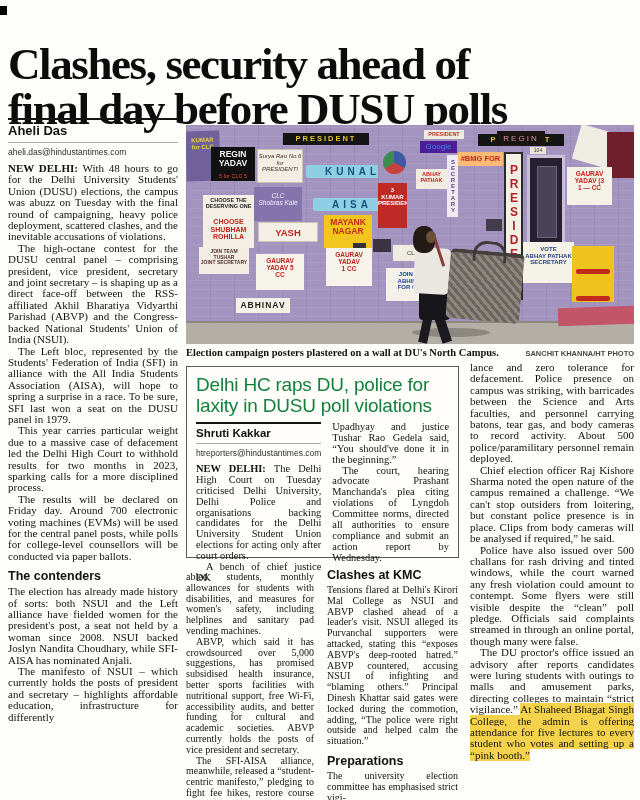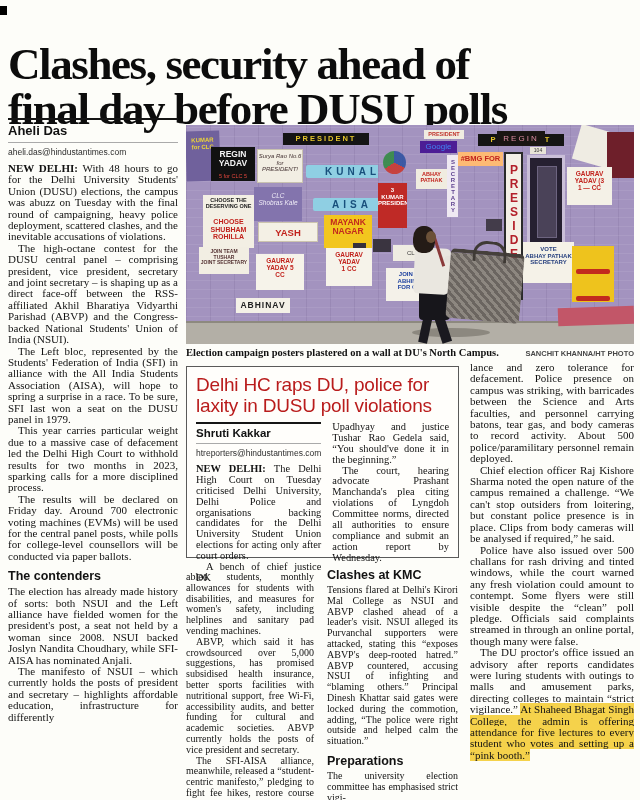--- a/index.html
+++ b/index.html
@@ -34,21 +34,21 @@
 
   
   .caption-row{position:absolute;left:186px;top:347px;width:448px;display:flex;
                justify-content:space-between;align-items:baseline;}
   .caption{font-size:10.5px;font-weight:bold;}
   .credit{font-family:"Liberation Sans",sans-serif;font-size:7.5px;font-weight:bold;color:#474747;}
 
   
   .box{position:absolute;left:186px;top:366px;width:273px;height:192px;border:1px solid #5a5a5a;
        background:#fffefb;padding:7px 9px 5px;box-sizing:border-box;}
-  .box-title{font-family:"Liberation Sans",sans-serif;font-size:19px;line-height:1.13;color:#b91c1c;
+  .box-title{font-family:"Liberation Sans",sans-serif;font-size:19px;line-height:1.13;color:#15803d;
              margin-bottom:5px;white-space:pre-line;letter-spacing:-0.2px;}
   .box-cols{display:flex;gap:11px;}
   .box-col{width:50%;}
   .box .byline-name{font-size:11.5px;}
   .box .bt p{font-size:10.4px;line-height:10.9px;}
 
   
   .photo{position:absolute;left:186px;top:125px;width:448px;height:219px;background:#a393bf;overflow:hidden;}
   .photo::before{content:'';position:absolute;inset:0;z-index:0;
      background:repeating-linear-gradient(0deg,rgba(255,255,255,.08) 0 1px,transparent 1px 9px),

